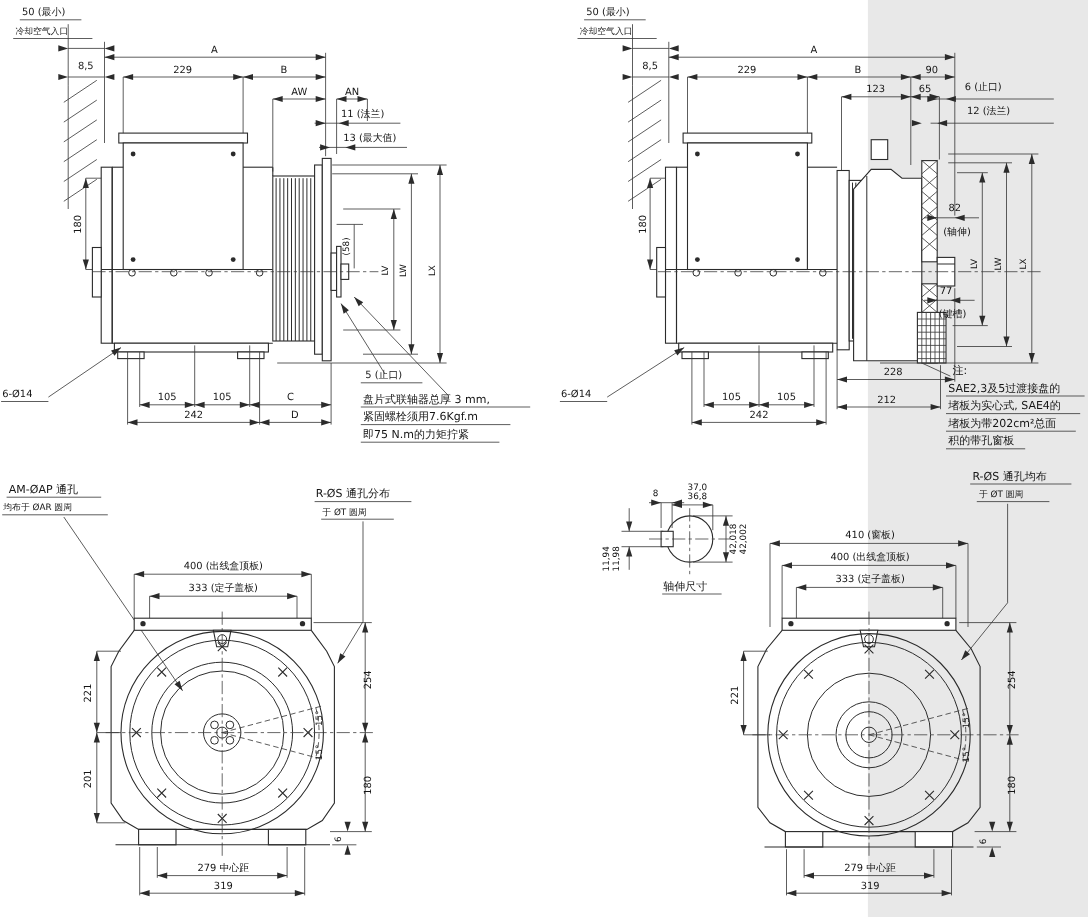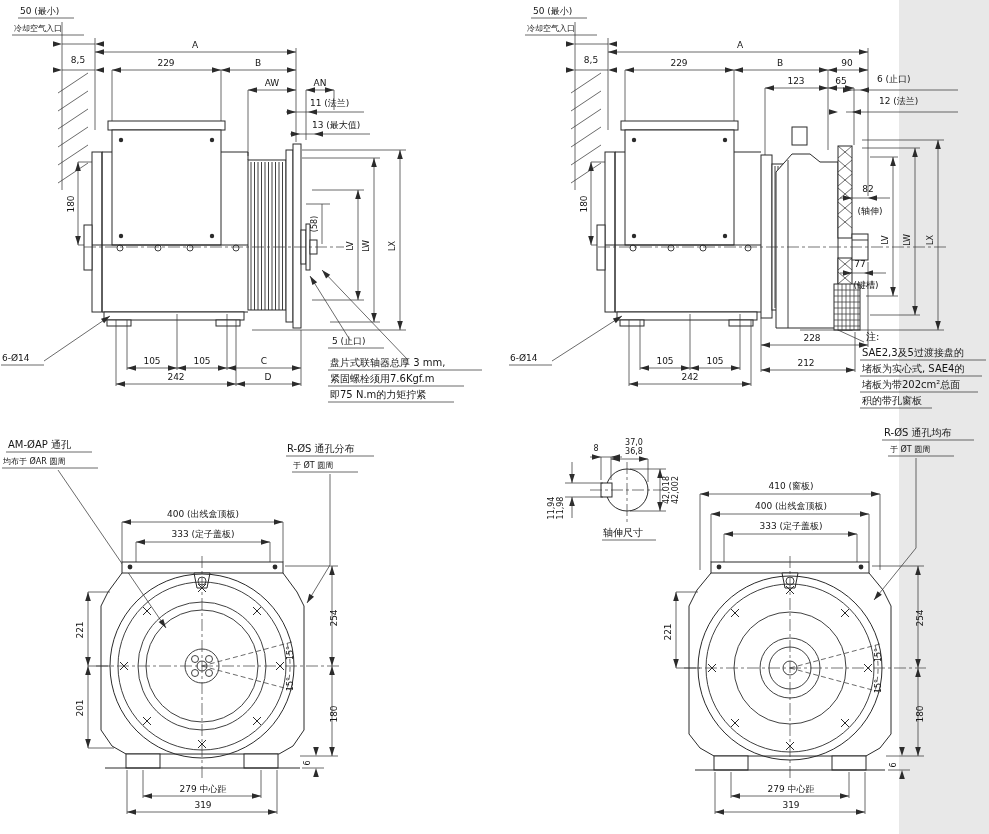--- a/index.html
+++ b/index.html
@@ -1,16 +1,16 @@
 <!DOCTYPE html>
 <html><head>
 <meta charset="utf-8">
 <style>
   html,body{margin:0;padding:0;background:#e8e8e8;}
-  #canvas{position:relative;width:899px;height:834px;background:#ffffff;font-family:"DejaVu Sans",sans-serif;}
+  #canvas{position:relative;width:789px;height:834px;background:#ffffff;font-family:"DejaVu Sans",sans-serif;}
   svg{position:absolute;left:0;top:0;}
   .s{stroke:#2b2b2b;stroke-width:1;fill:none}
   .sf{stroke:#2b2b2b;stroke-width:1;fill:#ffffff}
   .sd{stroke:#2b2b2b;stroke-width:.9;fill:none}
   .d{stroke:#3a3a3a;stroke-width:.75;fill:none}
   .cl{stroke:#3a3a3a;stroke-width:.7;fill:none;stroke-dasharray:12 3 3 3}
   .an{stroke:#3a3a3a;stroke-width:.75;fill:none;stroke-dasharray:5 3}
   .dot{fill:#2b2b2b;stroke:none}
   text{font:9px "DejaVu Sans",sans-serif;fill:#151515}
   .t8{font-size:8px}

